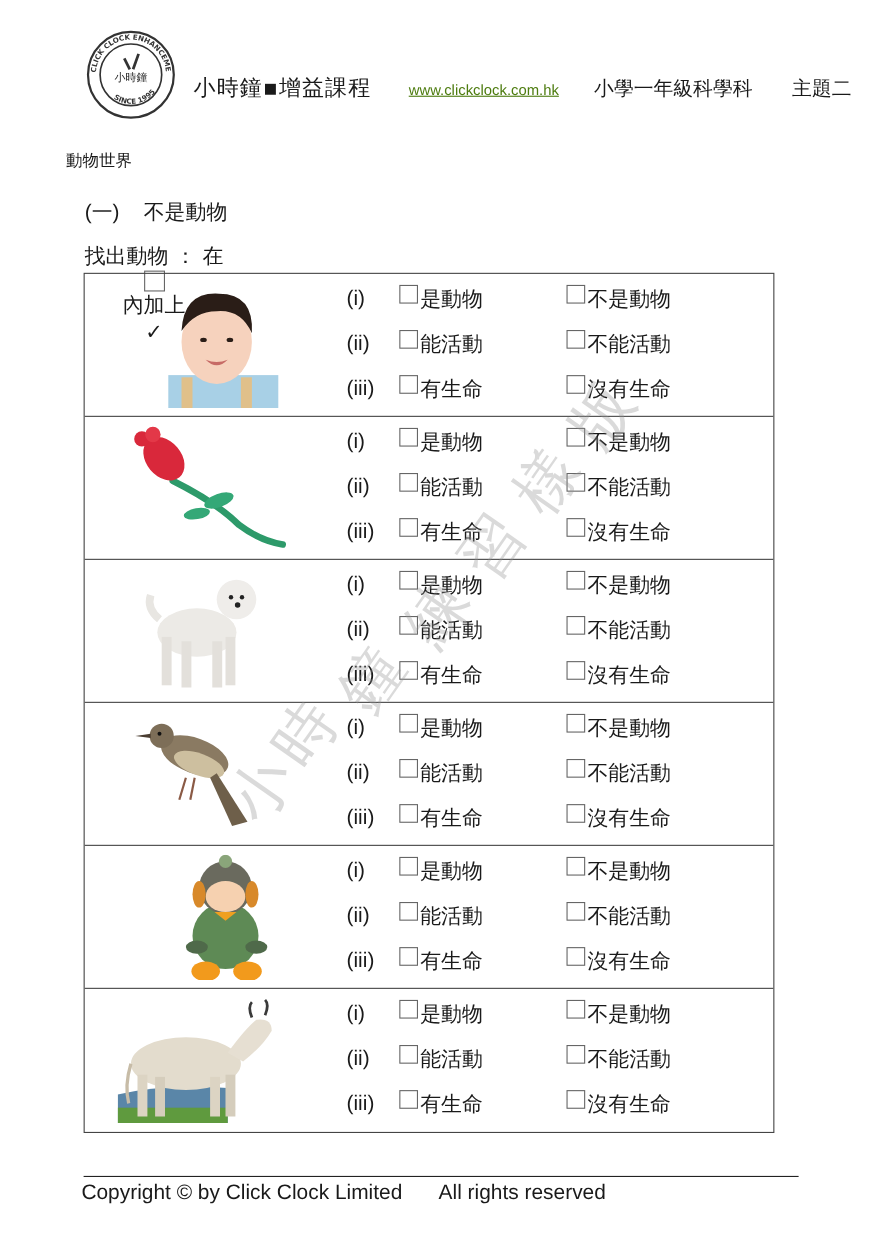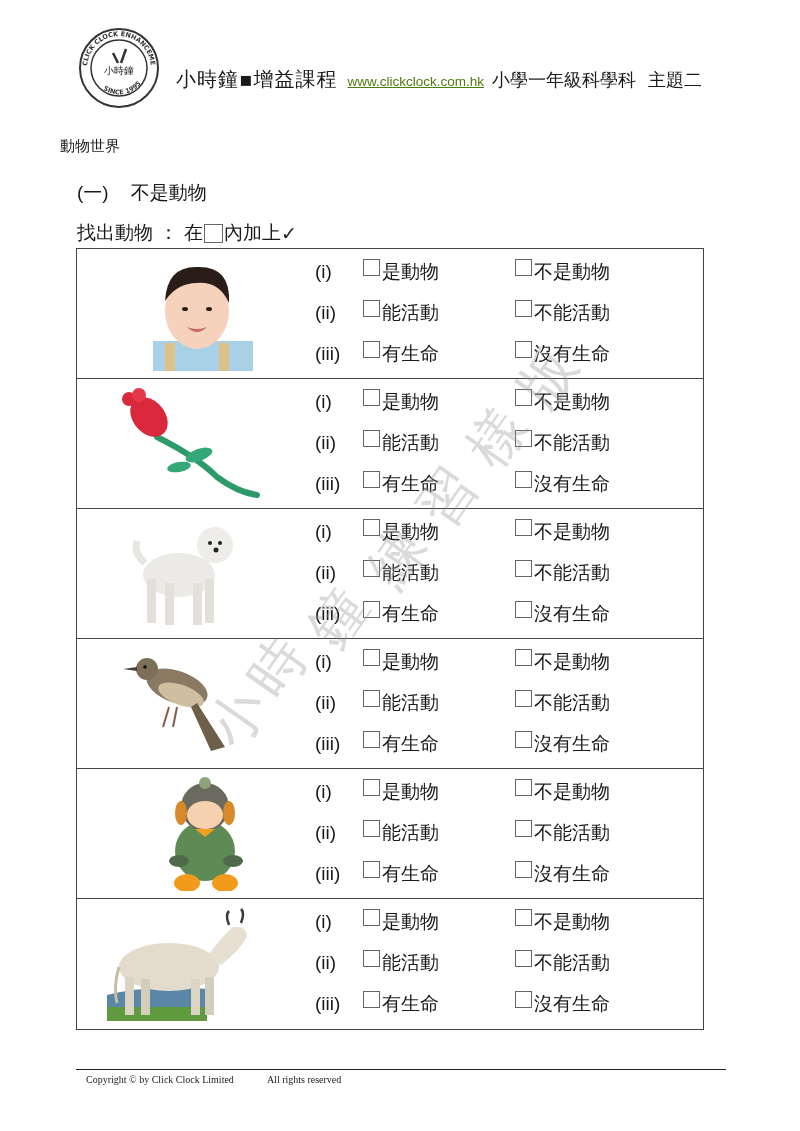--- a/index.html
+++ b/index.html
@@ -1,38 +1,38 @@
 <!DOCTYPE html>
 <html><head>
 <meta charset="utf-8">
 <style>
   html, body { margin:0; padding:0; background:#ffffff; }
   body { width:800px; height:1131px; position:relative; overflow:hidden;
          font-family:"DejaVu Sans", sans-serif; color:#1a1a1a; }
   .logo { position:absolute; left:78px; top:27px; width:82px; height:82px; }
-  .header-line { position:absolute; left:176px; top:66px; font-size:19px; white-space:nowrap; display:flex; align-items:baseline; }
+  .header-line { position:absolute; left:176px; top:66px; font-size:19px; white-space:nowrap; display:flex; align-items:baseline;gap:24px; }
   .header-line .brand { font-size:20px; letter-spacing:1px; }
   .header-line .url { font-family:"Liberation Sans", sans-serif; font-size:13.5px; color:#4d7c0f; text-decoration:underline; margin:0 8px 0 10px; }
   .header-line .subject { font-size:18px;text-align:right; }
   .header-line .topic { font-size:18px; margin-left:12px; }
   .title { position:absolute; left:60px; top:137px; font-size:15px; }
   .section { position:absolute; left:77px; top:180px; font-size:19px; }
   .section .num { font-family:"Liberation Sans", sans-serif; margin-right:22px; }
-  .instr { position:absolute; left:77px; top:220px; font-size:19px; display:flex; align-items:center; }
+  .instr { position:absolute; left:77px; top:220px; font-size:19px; display:flex; align-items:center;flex-direction:column; }
   .instr .box { display:inline-block; width:17px; height:17px; border:1px solid #666; margin:0 1px; }
   .table { position:absolute; left:76px; top:248px; width:628px; border:1.5px solid #444; box-sizing:border-box; }
   .row { height:130px; position:relative; border-bottom:1.5px solid #444; box-sizing:border-box; }
   .row:last-child { border-bottom:none; }
   .pic { position:absolute; left:30px; top:8px; width:160px; height:114px; }
   .opt-line { position:absolute; left:238px; height:26px; display:flex; align-items:center; font-size:19px; }
   .opt-line .roman { font-family:"Liberation Sans", sans-serif; width:48px; display:inline-block; font-size:19px; }
   .opt { display:flex; align-items:flex-start; width:152px; }
   .cb { width:17px; height:17px; border:1px solid #666; display:inline-block; margin-right:2px; box-sizing:border-box; background:#fff; }
   .footer-rule { position:absolute; left:76px; top:1069px; width:650px; border-top:1.3px solid #222; }
-  .footer { position:absolute; left:86px; top:1074px; font-family:Liberation Serif, serif; font-size:10px; }
+  .footer { position:absolute; left:74px; top:1074px; font-family:Liberation Sans, sans-serif; font-size:19px; }
   .footer .rights { margin-left:33px; }
   .page { position:absolute; left:660px; top:1132px; font-size:15px; letter-spacing:5px; }
   .watermark { position:absolute; left:210px; top:380px; width:420px; height:370px; pointer-events:none; }
   .watermark span { position:absolute; font-size:56px; color:rgba(150,150,150,0.35); transform:rotate(-55deg); font-weight:100; }
 </style>
 </head>
 <body>
 
 <svg class="logo" viewBox="0 0 82 82">
   <circle cx="41" cy="41" r="39" fill="none" stroke="#333" stroke-width="2"></circle>

